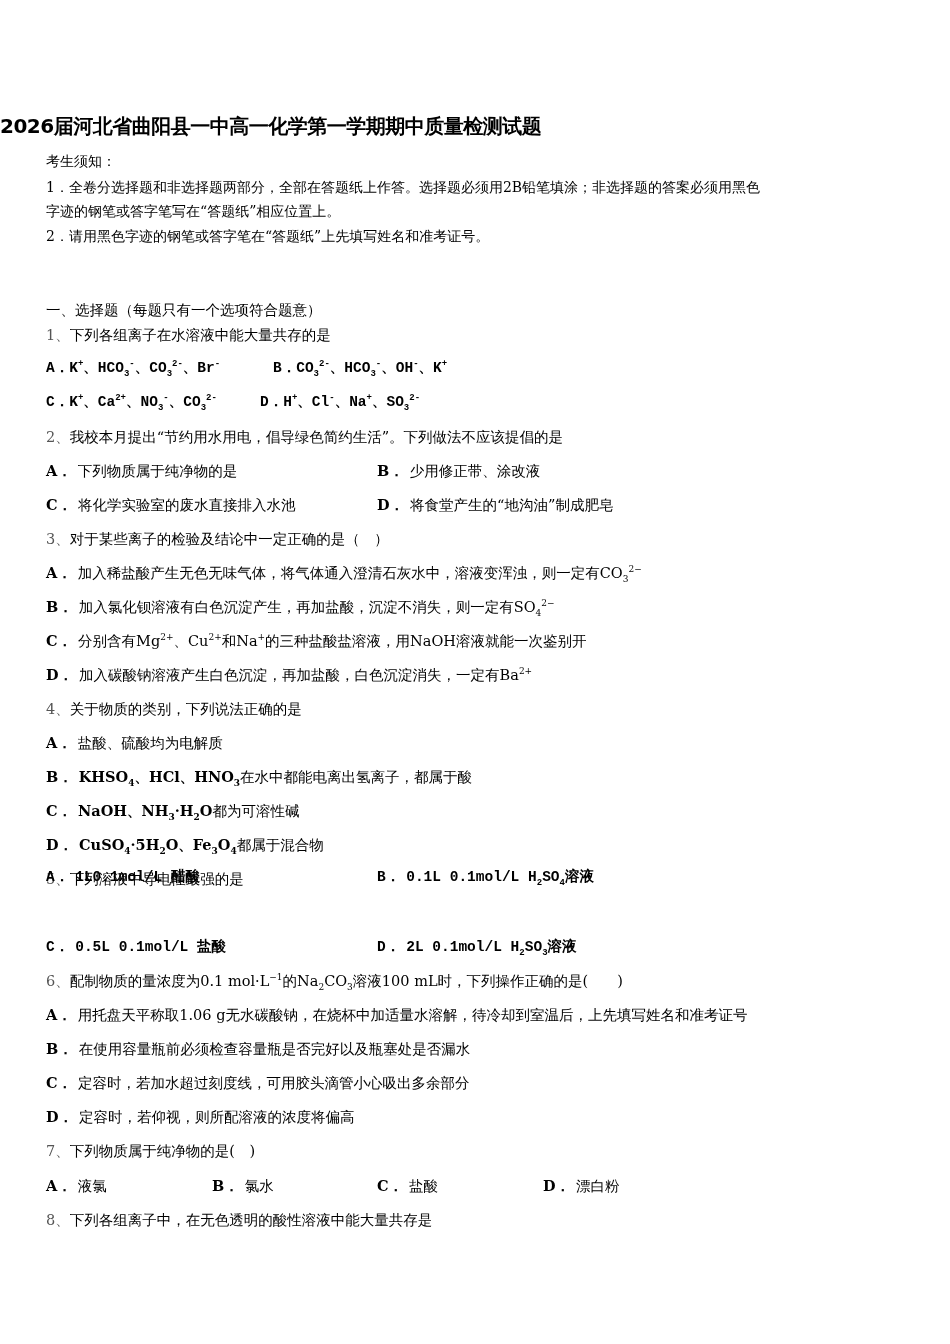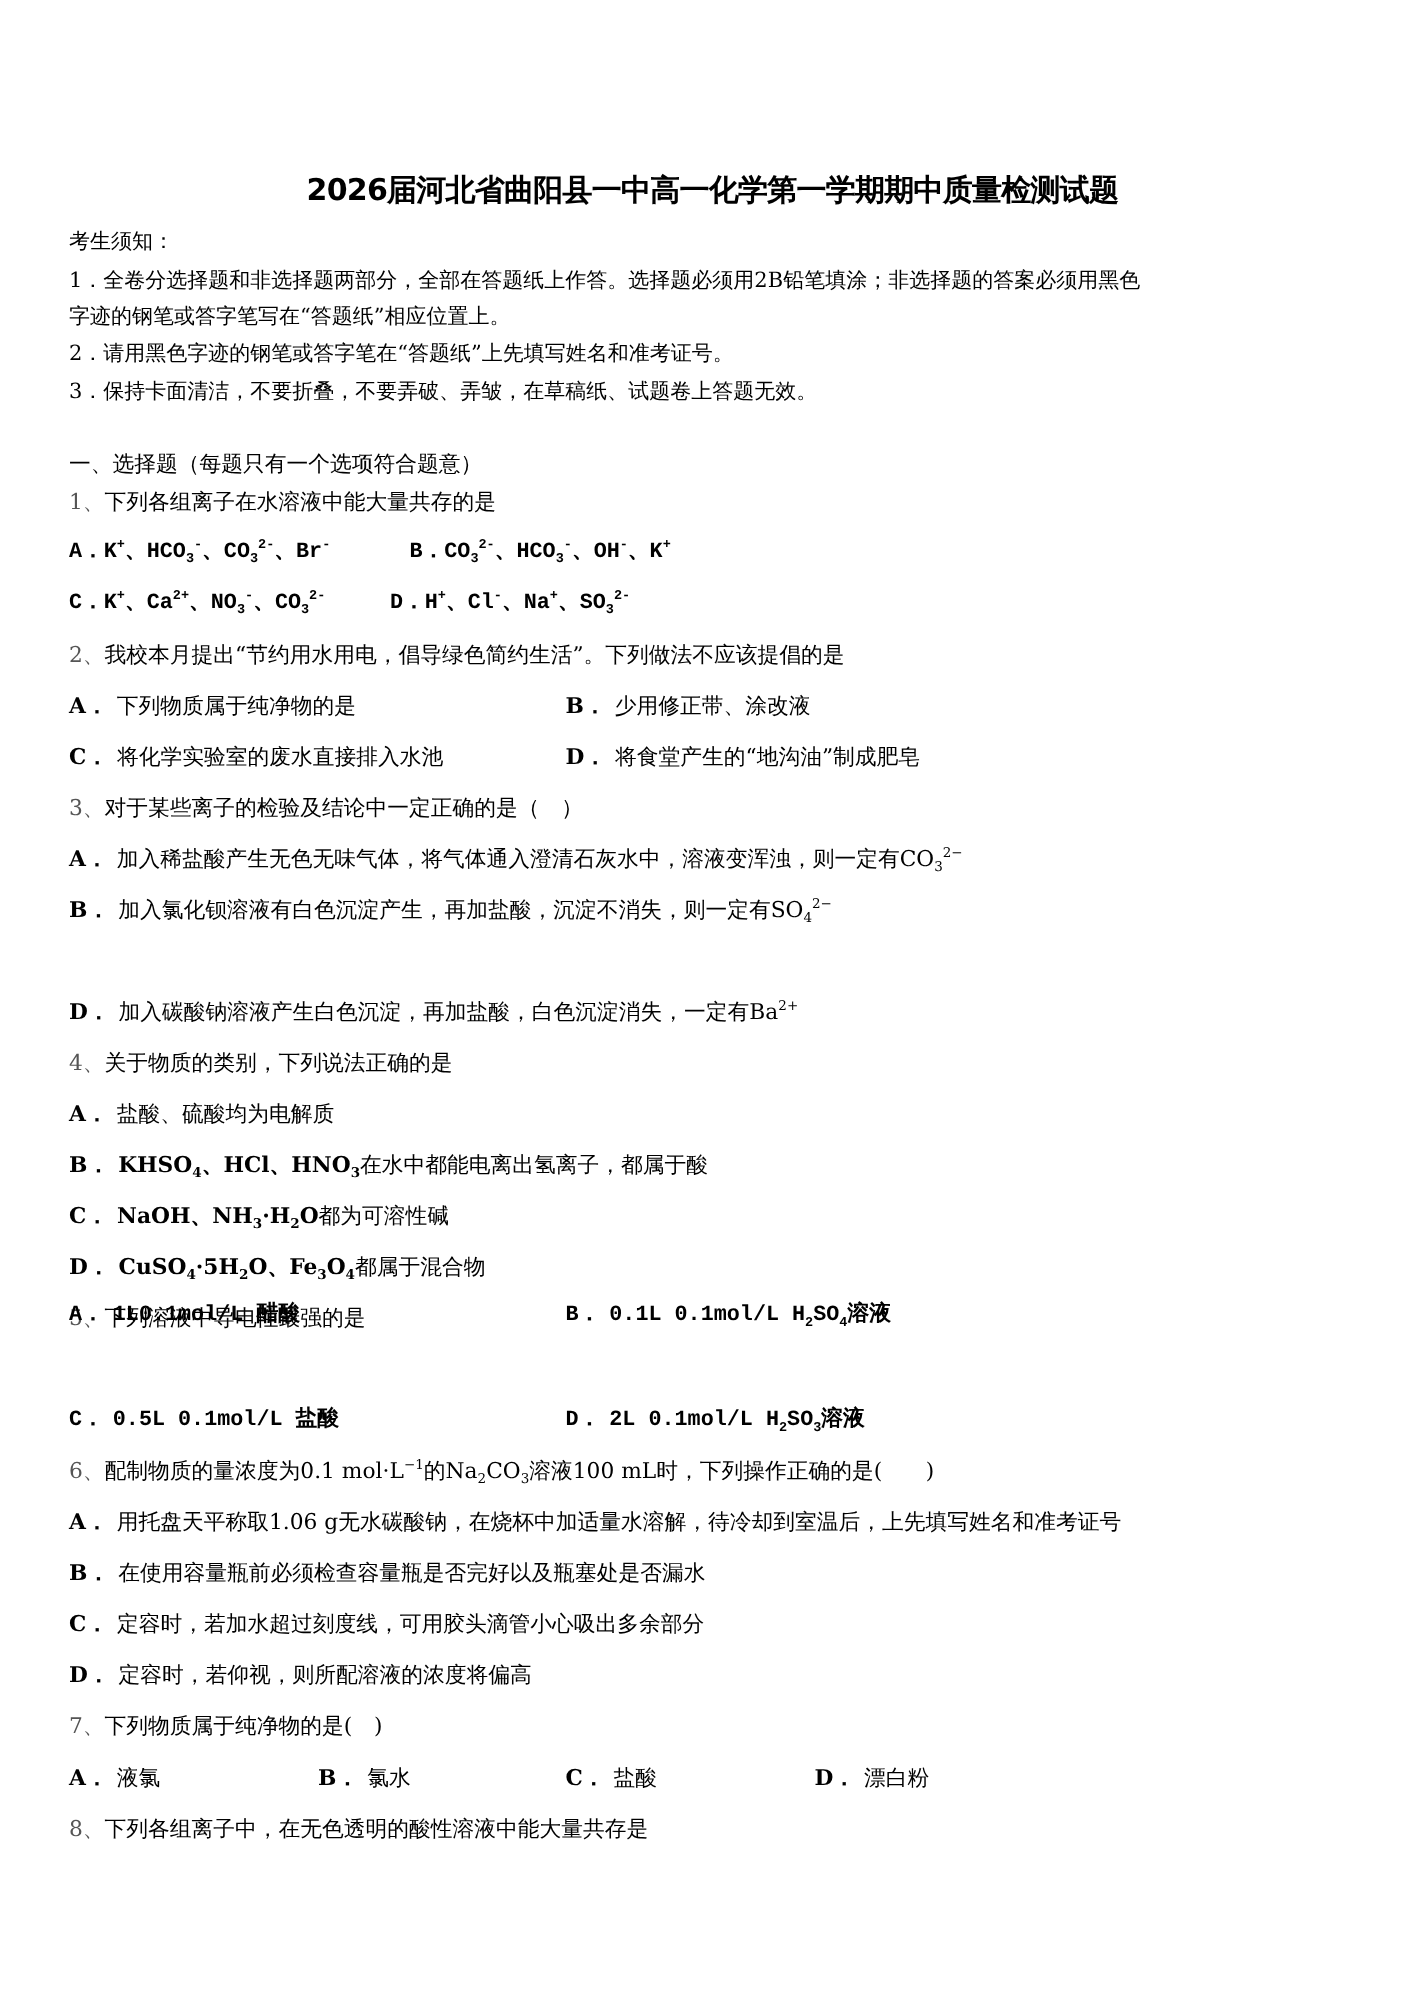--- a/index.html
+++ b/index.html
@@ -2,21 +2,21 @@
 <html><head>
 <meta charset="utf-8">
 <style>
   html, body { margin: 0; padding: 0; background: #ffffff; }
   body {
     width: 950px; height: 1344px; position: relative; overflow: hidden;
     color: #000; font-family: "DejaVu Serif", "Liberation Serif", serif;
   }
   .page { position: absolute; left: 0; top: 0; width: 950px; height: 1344px; }
   .title {
-    position: absolute; left: 0; right: 0; top: 112px; text-align: center;
+    position: absolute; left: 0; right: 0; top: 112px; 
     font-family: "DejaVu Sans", "Liberation Sans", sans-serif;
     font-weight: bold; font-size: 20px; letter-spacing: -0.5px; line-height: 28px;
   }
   .line {
     position: absolute; left: 46px; font-size: 14.5px; line-height: 20px; white-space: nowrap; text-align: center;
   }
   .notice { font-size: 14px; }
   .qnum { color: #555; }
   .chem { font-family: Liberation Mono, monospace; font-weight: bold; }
   .opt-label { font-weight: bold; margin-right: 6px; }
@@ -28,21 +28,20 @@
 <body>
 
 <div class="page">
 
   <div class="title">2026届河北省曲阳县一中高一化学第一学期期中质量检测试题</div>
 
   <div class="line notice" style="top:151px">考生须知：</div>
   <div class="line notice" style="top:177px">1．全卷分选择题和非选择题两部分，全部在答题纸上作答。选择题必须用2B铅笔填涂；非选择题的答案必须用黑色</div>
   <div class="line notice" style="top:201px">字迹的钢笔或答字笔写在“答题纸”相应位置上。</div>
   <div class="line notice" style="top:226px">2．请用黑色字迹的钢笔或答字笔在“答题纸”上先填写姓名和准考证号。</div>
-  <div class="line notice" style="top:251px">3．保持卡面清洁，不要折叠，不要弄破、弄皱，在草稿纸、试题卷上答题无效。</div>
 
   <div class="line" style="top:300px">一、选择题（每题只有一个选项符合题意）</div>
 
   <div class="line" style="top:325px">
     <span class="qnum">1、</span><span>下列各组离子在水溶液中能大量共存的是</span>
   </div>
   <div class="row" style="top:358px">
     <span class="cell chem" style="left:0"><span>A．</span><span class="html-bind">K<sup>+</sup>、HCO<sub>3</sub><sup>-</sup>、CO<sub>3</sub><sup>2-</sup>、Br<sup>-</sup></span></span>
     <span class="cell chem" style="left:227px"><span>B．</span><span class="html-bind">CO<sub>3</sub><sup>2-</sup>、HCO<sub>3</sub><sup>-</sup>、OH<sup>-</sup>、K<sup>+</sup></span></span>
   </div>
@@ -61,20 +60,21 @@
   <div class="row" style="top:495px">
     <span class="cell" style="left:0"><span class="opt-label">C．</span><span>将化学实验室的废水直接排入水池</span></span>
     <span class="cell" style="left:331px"><span class="opt-label">D．</span><span>将食堂产生的“地沟油”制成肥皂</span></span>
   </div>
 
   <div class="line" style="top:529px">
     <span class="qnum">3、</span><span>对于某些离子的检验及结论中一定正确的是（　）</span>
   </div>
   <div class="line" style="top:563px"><span class="opt-label">A．</span><span class="html-bind">加入稀盐酸产生无色无味气体，将气体通入澄清石灰水中，溶液变浑浊，则一定有CO<sub>3</sub><sup>2−</sup></span></div>
   <div class="line" style="top:597px"><span class="opt-label">B．</span><span class="html-bind">加入氯化钡溶液有白色沉淀产生，再加盐酸，沉淀不消失，则一定有SO<sub>4</sub><sup>2−</sup></span></div>
+  <div class="line" style="top:631px"><span class="opt-label">C．</span><span class="html-bind">分别含有Mg<sup>2+</sup>、Cu<sup>2+</sup>和Na<sup>+</sup>的三种盐酸盐溶液，用NaOH溶液就能一次鉴别开</span></div>
   <div class="line" style="top:665px"><span class="opt-label">D．</span><span class="html-bind">加入碳酸钠溶液产生白色沉淀，再加盐酸，白色沉淀消失，一定有Ba<sup>2+</sup></span></div>
 
   <div class="line" style="top:699px">
     <span class="qnum">4、</span><span>关于物质的类别，下列说法正确的是</span>
   </div>
   <div class="line" style="top:733px"><span class="opt-label">A．</span><span class="html-bind">盐酸、硫酸均为电解质</span></div>
   <div class="line" style="top:767px"><span class="opt-label">B．</span><span class="html-bind chem-mix"><b>KHSO<sub>4</sub>、HCl、HNO<sub>3</sub></b>在水中都能电离出氢离子，都属于酸</span></div>
   <div class="line" style="top:801px"><span class="opt-label">C．</span><span class="html-bind chem-mix"><b>NaOH、NH<sub>3</sub>·H<sub>2</sub>O</b>都为可溶性碱</span></div>
   <div class="line" style="top:835px"><span class="opt-label">D．</span><span class="html-bind chem-mix"><b>CuSO<sub>4</sub>·5H<sub>2</sub>O、Fe<sub>3</sub>O<sub>4</sub></b>都属于混合物</span></div>
 

